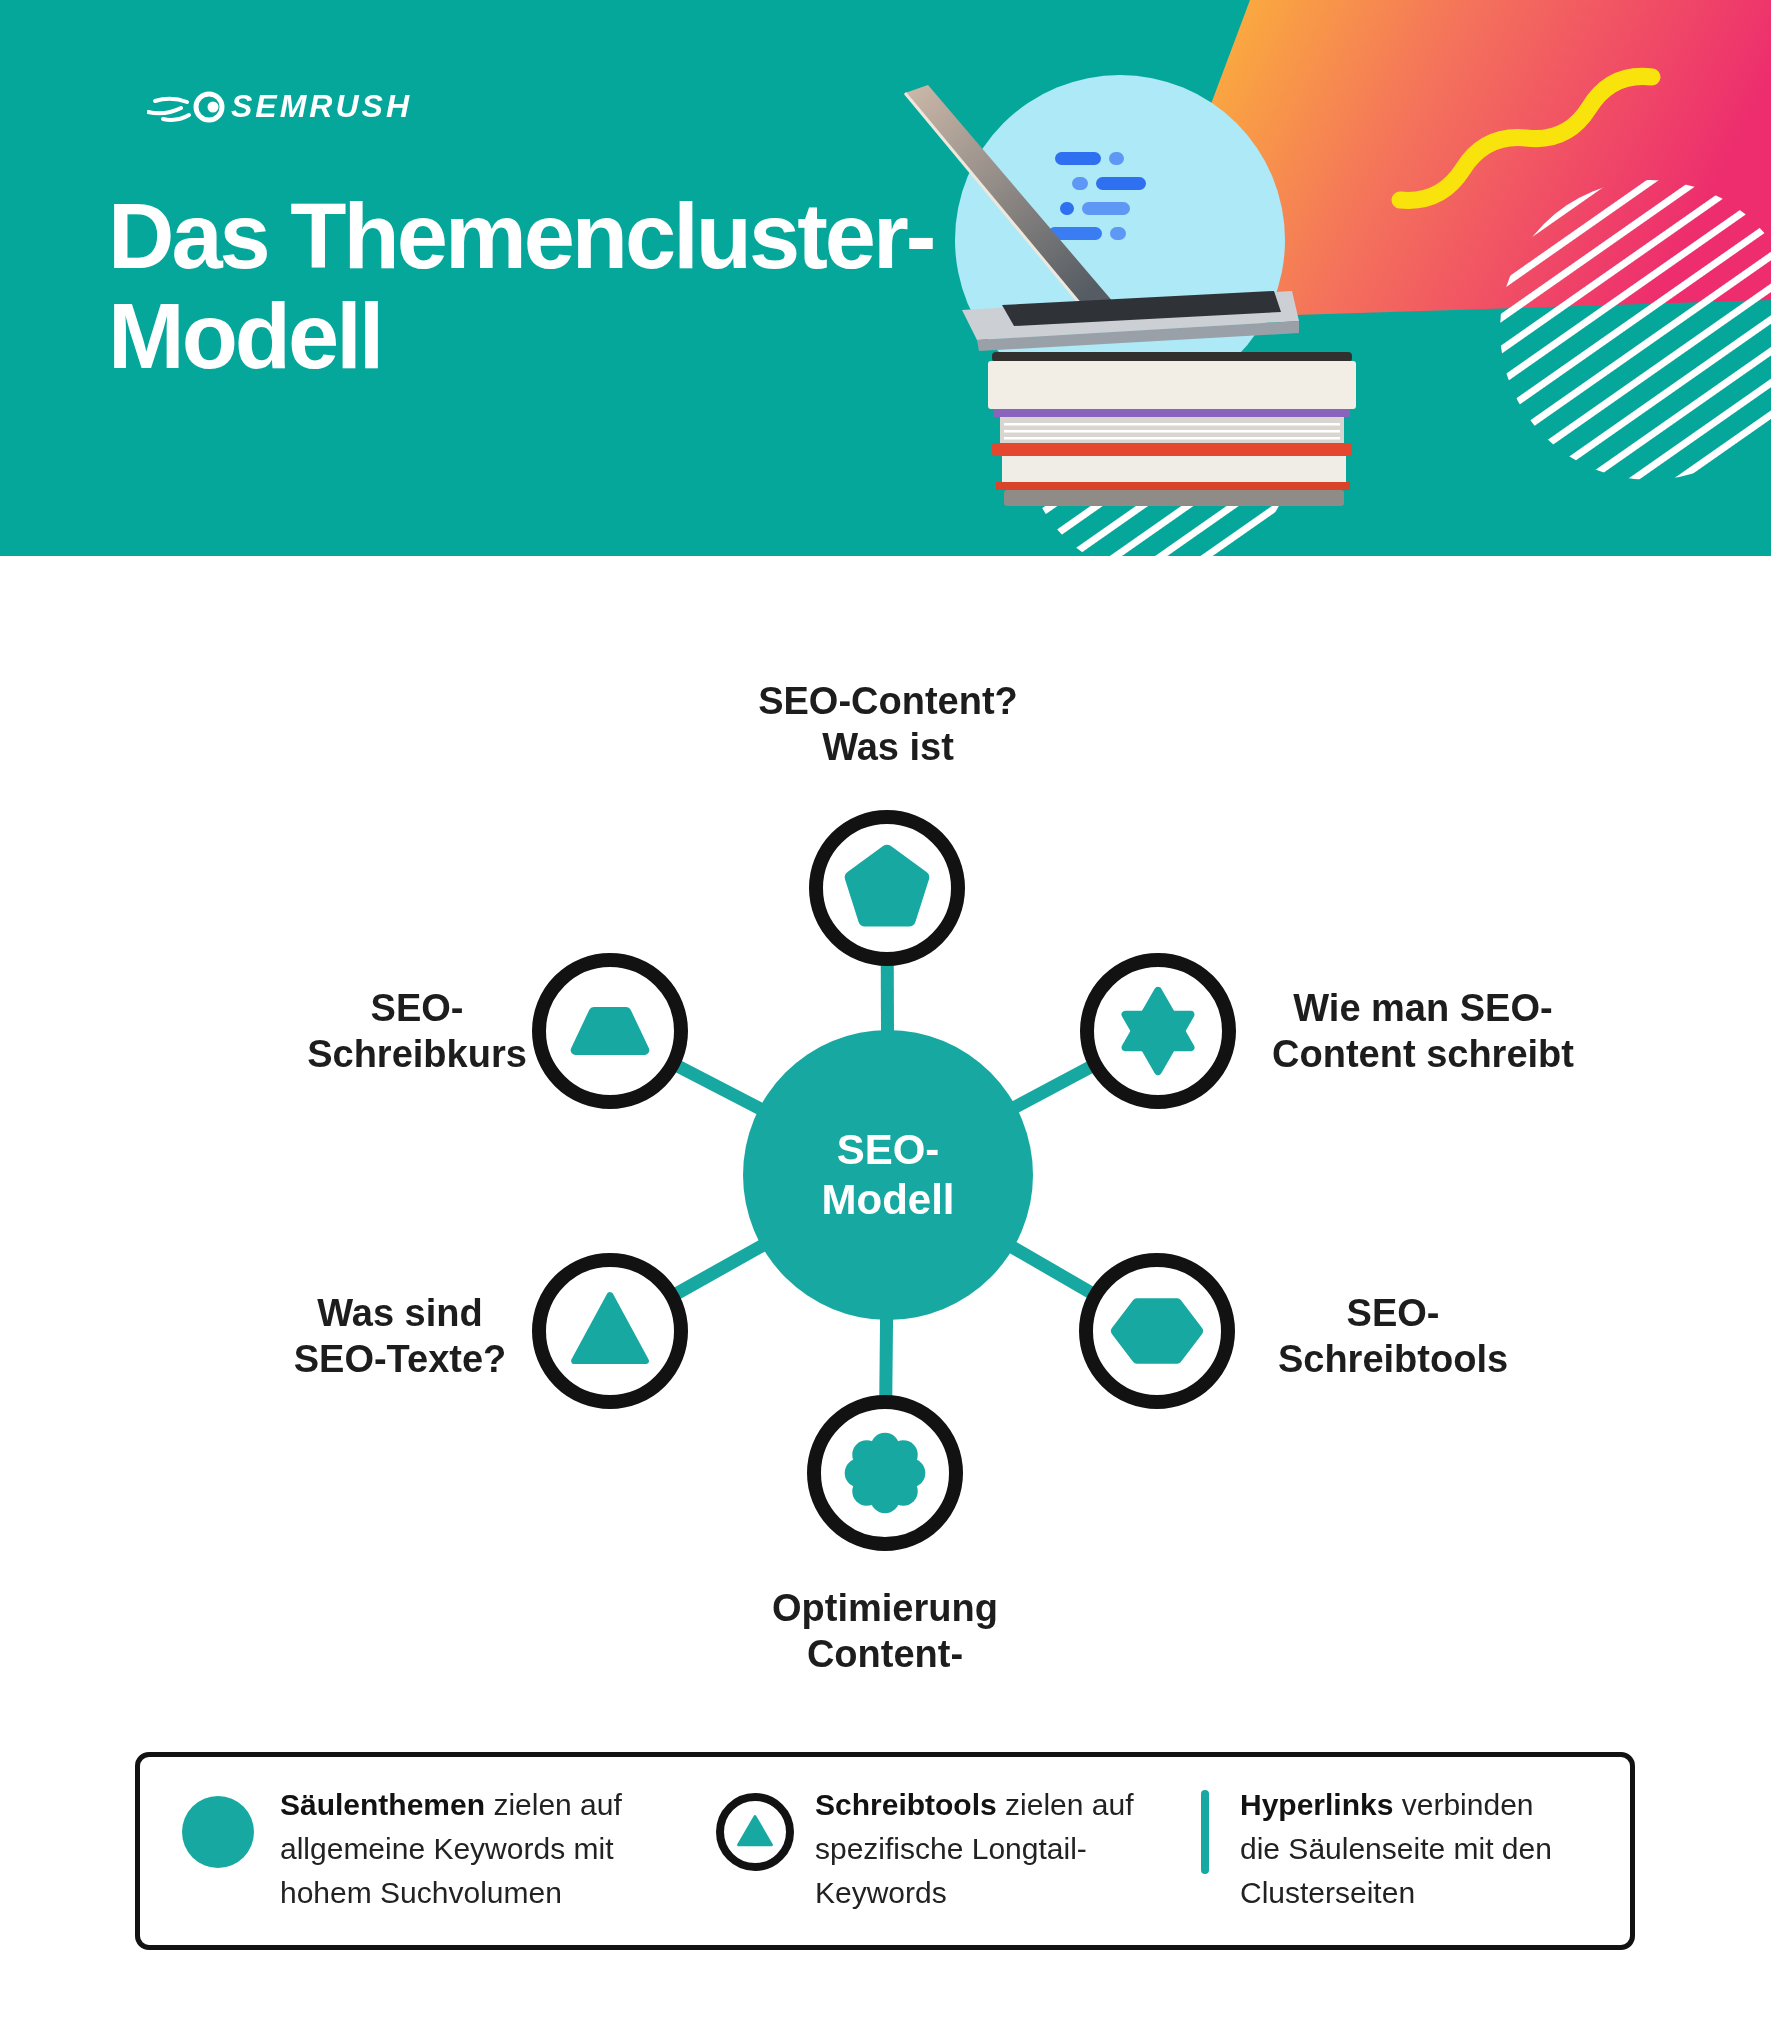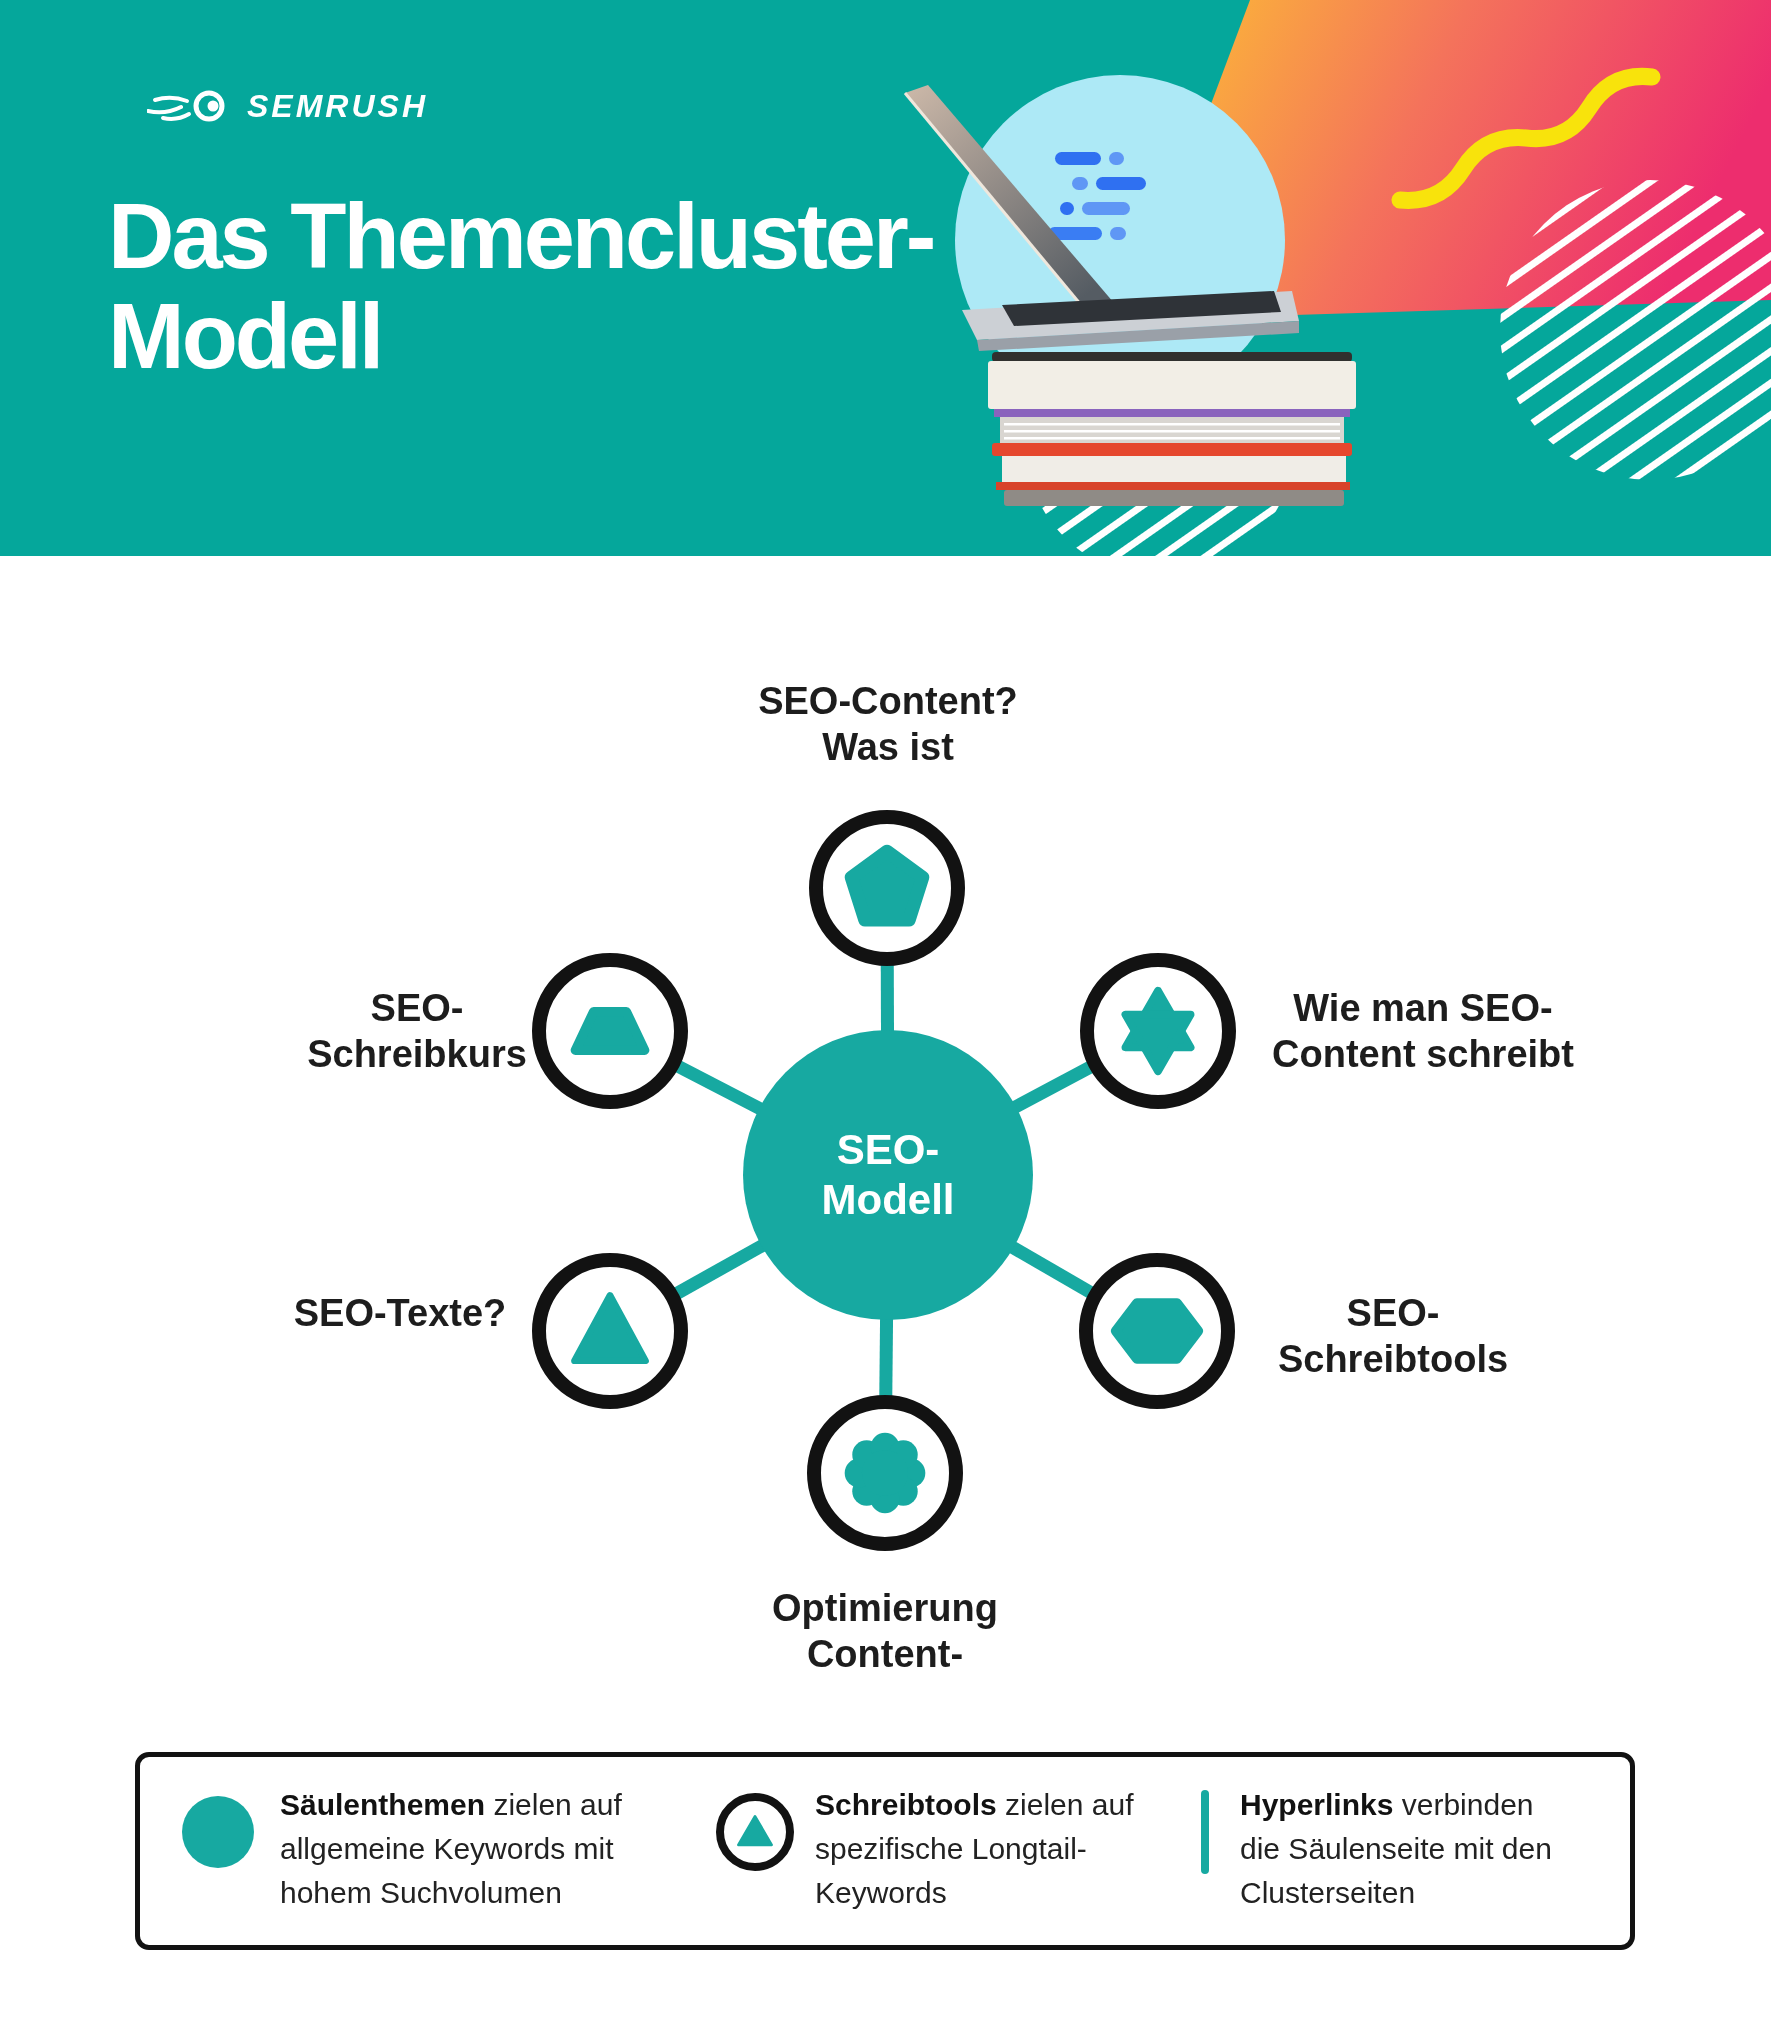--- a/index.html
+++ b/index.html
@@ -14,21 +14,21 @@
 
   
   .header {
     position:absolute; left:0; top:0; width:1771px; height:556px;
     background:var(--header-teal, #05a79b);
     overflow:hidden;
   }
   .decor-svg { position:absolute; left:850px; top:0; width:921px; height:556px; }
   .logo {
     position:absolute; left:147px; top:88px;
-    display:flex; align-items:flex-start; gap:16px; color:#fff;
+    display:flex; align-items:flex-end; gap:0; color:#fff;
   }
   .logo-word {
     font-size:32px; font-weight:bold; font-style:italic;
     letter-spacing:3px; color:#fff;
   }
   .title {
     position:absolute; left:108px; top:186px; color:#fff;
     font-weight:bold; font-size:92px; line-height:1.09; letter-spacing:-3px;
   }
 
@@ -258,20 +258,21 @@
     </div>
     <div class="node-label label-bottom-right">
       <div>SEO-</div>
       <div>Schreibtools</div>
     </div>
     <div class="node-label label-bottom">
       <div>Optimierung</div>
       <div>Content-</div>
     </div>
     <div class="node-label label-bottom-left">
+      <div>Was sind</div>
       <div>SEO-Texte?</div>
     </div>
     <div class="node-label label-top-left">
       <div>SEO-</div>
       <div>Schreibkurs</div>
     </div>
   </div>
 
   <div class="legend">
 

